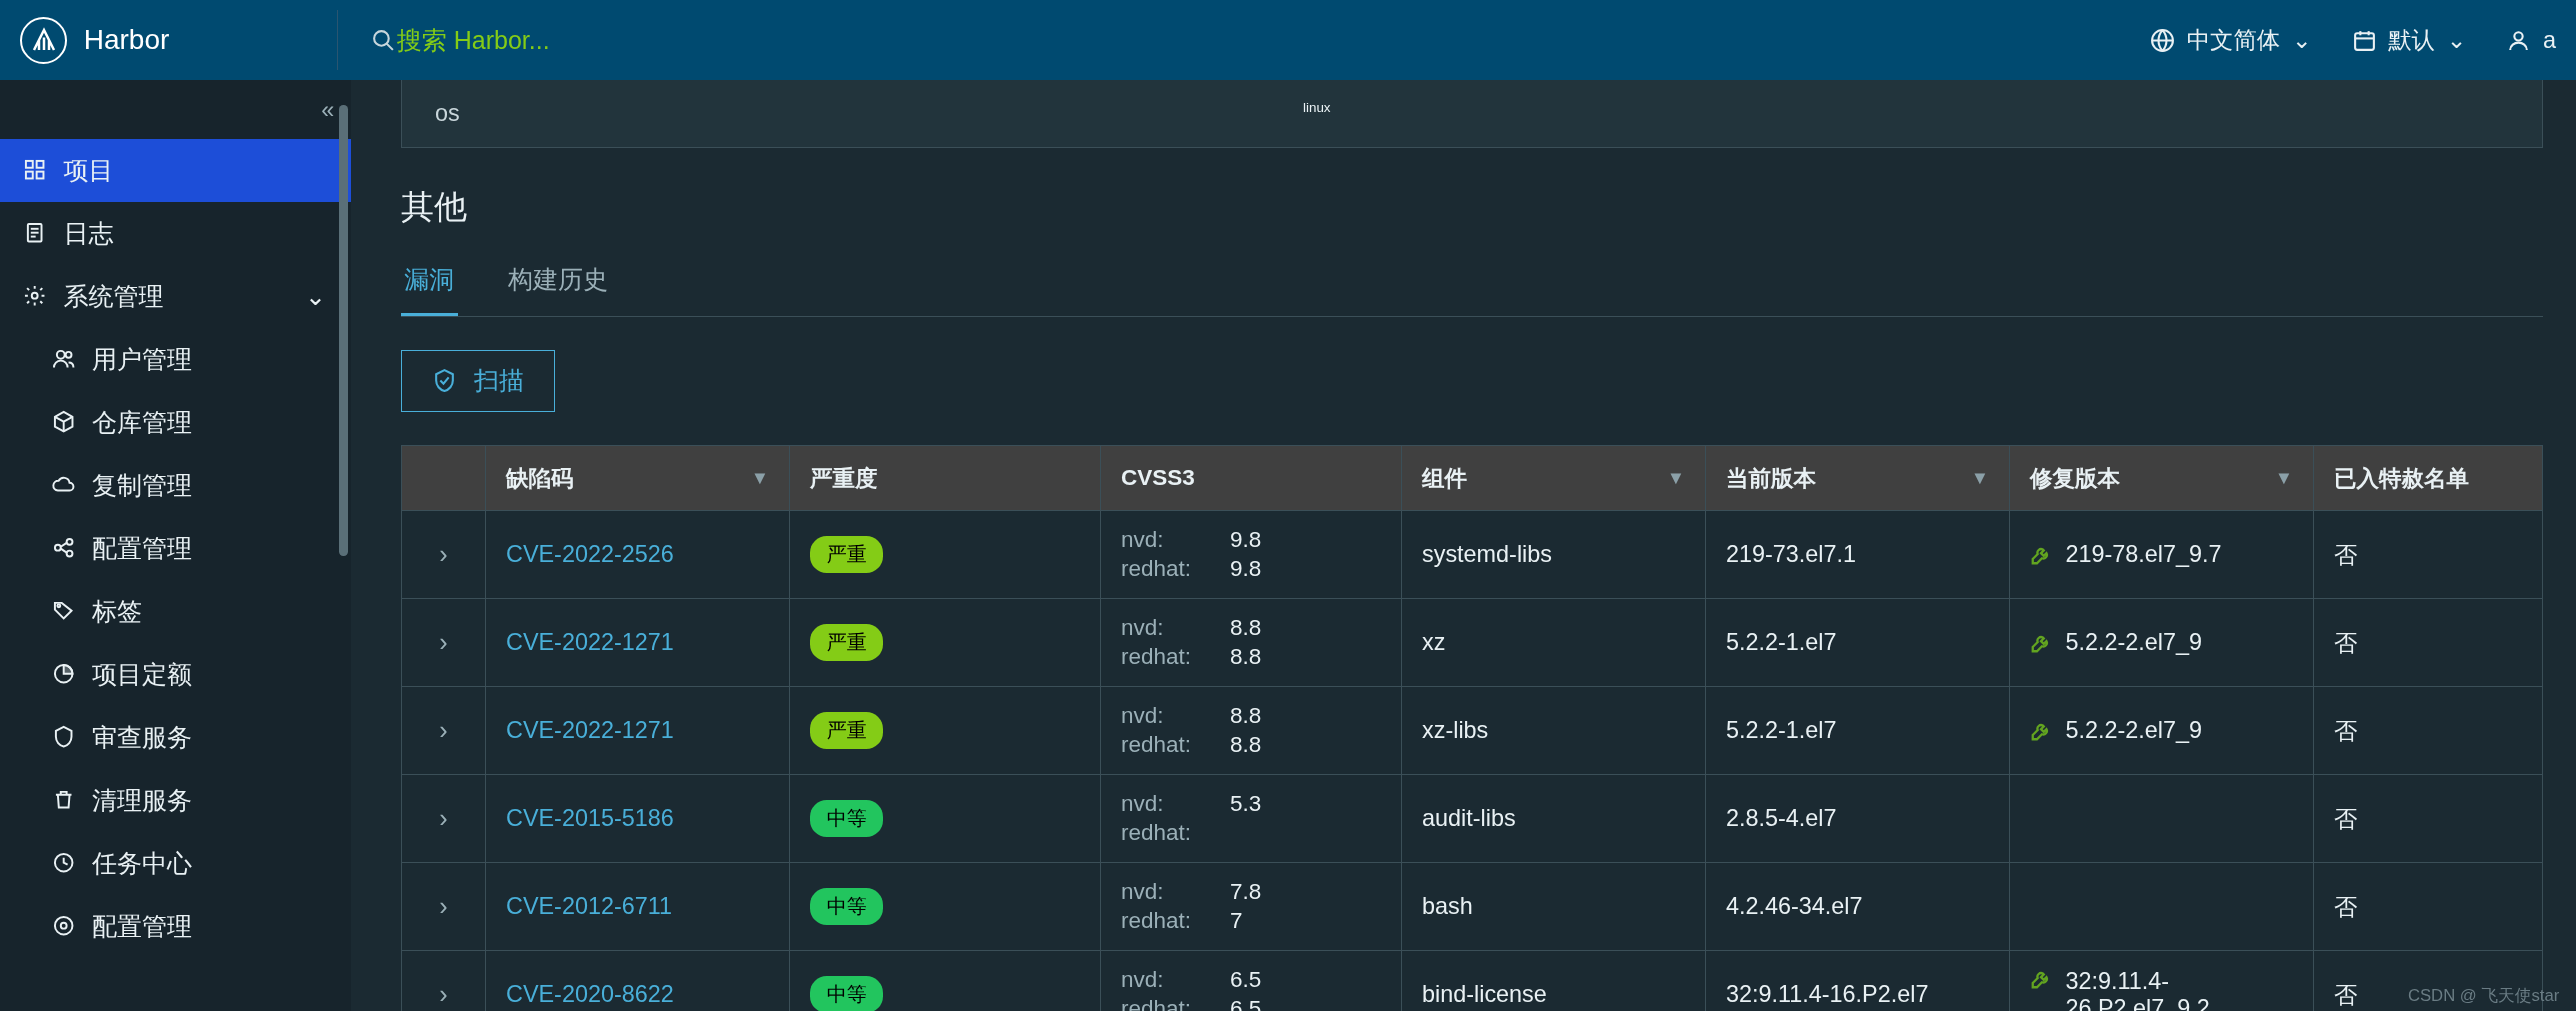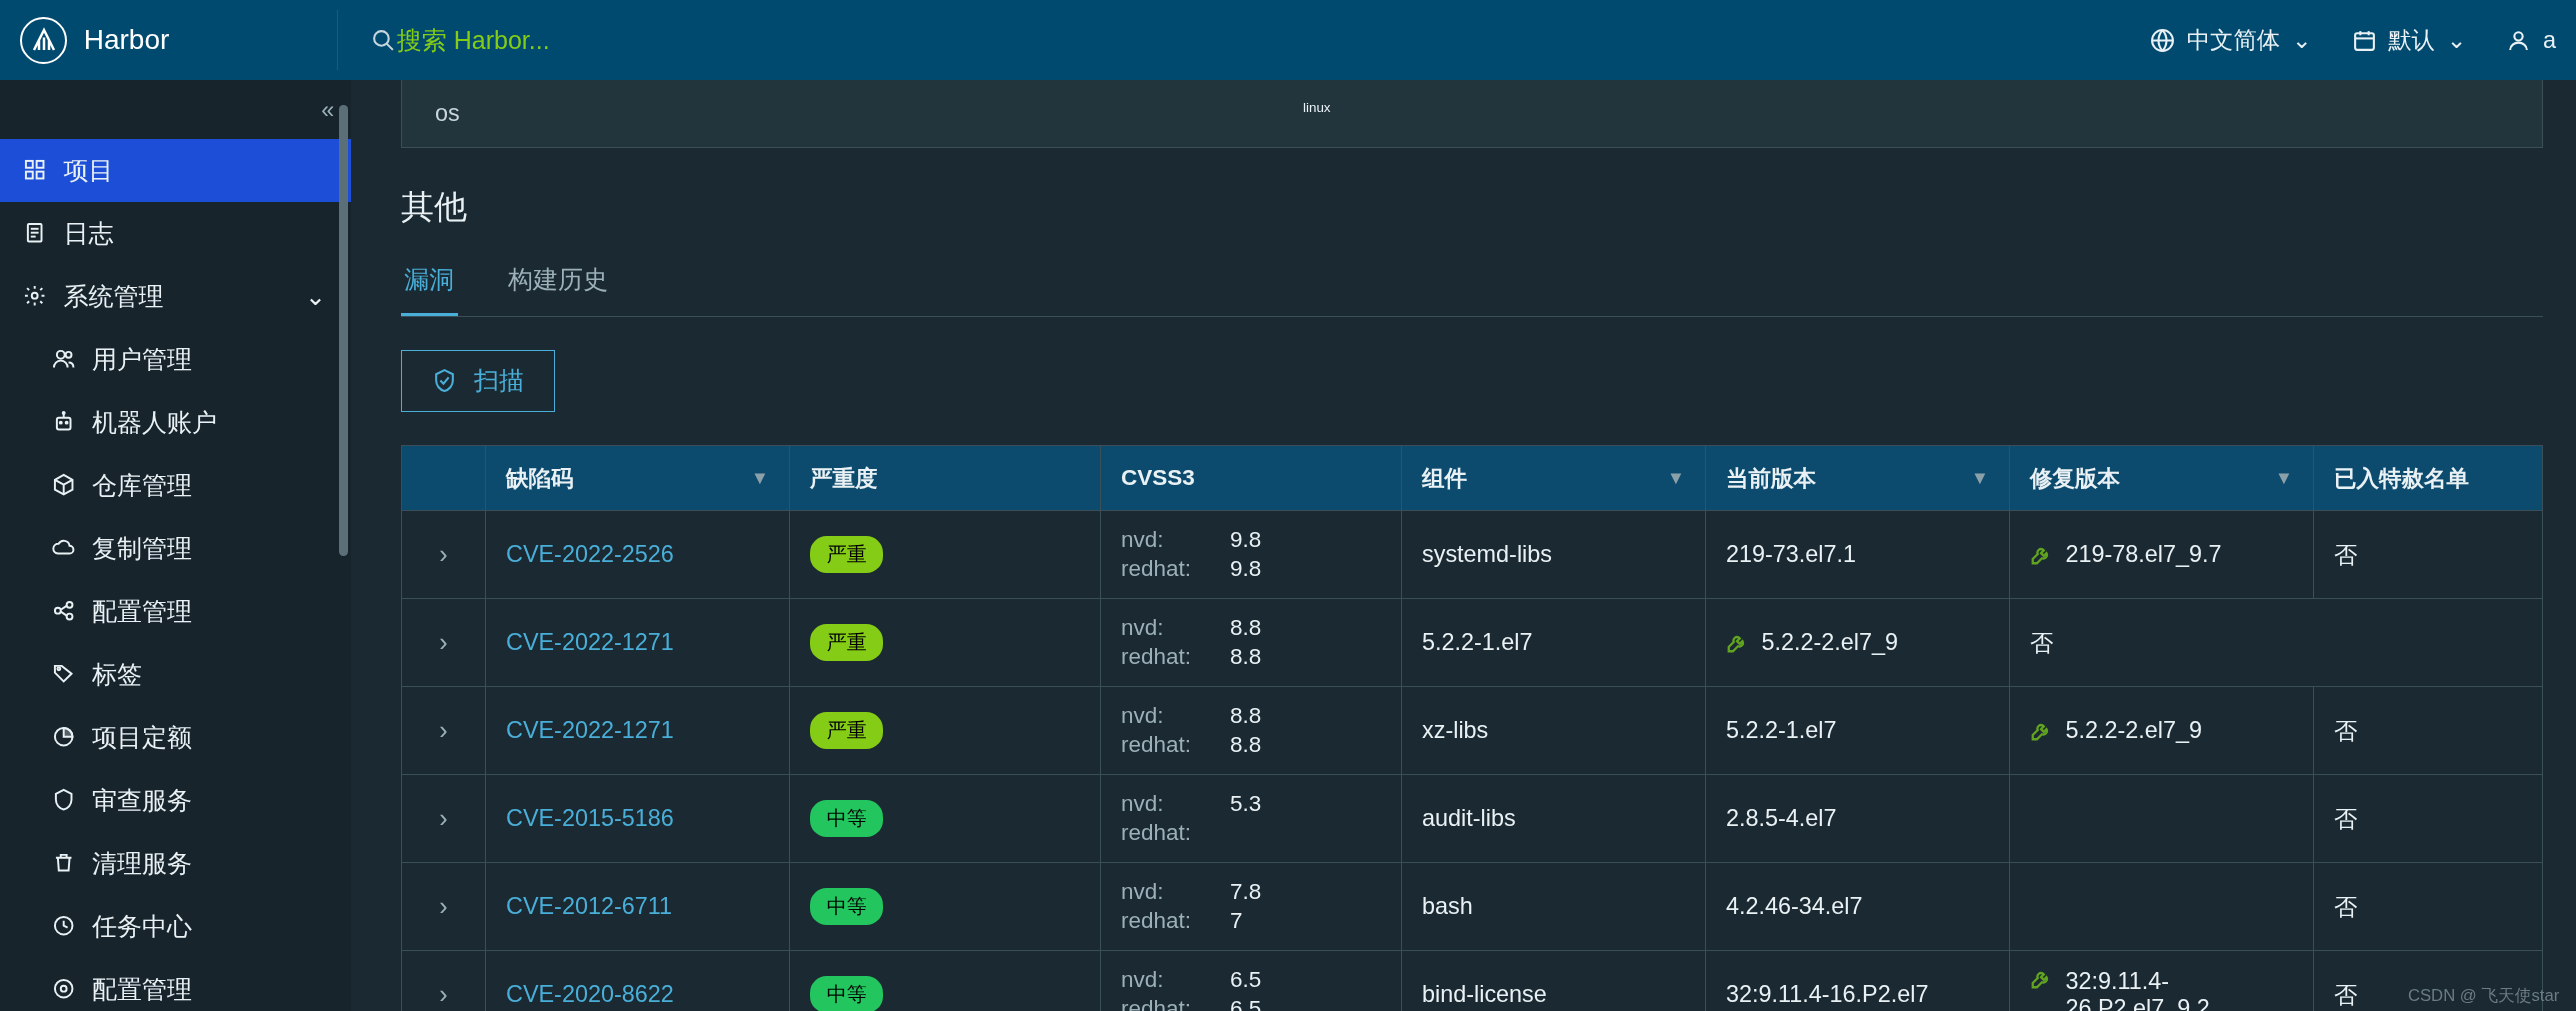--- a/index.html
+++ b/index.html
@@ -30,21 +30,21 @@
 
 .section-title { font-size: 33px; margin: 37px 0 23.4px; color: #e9f1f4; }
 
 .tabs { display: flex; gap: 47px; border-bottom: 0.8px solid #3b4f58; }
 .tab { padding: 10px 3.3px 16.7px; font-size: 25px; color: #9bb0b8; cursor: pointer; }
 .tab.active { color: #49afd9; border-bottom: 3.3px solid #49afd9; }
 
 .scan-btn { margin: 33px 0; border: 0.8px solid #49afd9; color: #49afd9; background: transparent; padding: 13.4px 30px; font-size: 25px; display: inline-flex; align-items: center; gap: 17px; cursor: pointer; }
 
 .table { width: 100%; border: 0.8px solid #3b4f58; }
-.thead { display: flex; background: #0c4a6e; border-bottom: 0.8px solid #3b4f58; min-height: 63px; align-items: stretch; }
+.thead { display: flex; background: #404040; border-bottom: 0.8px solid #3b4f58; min-height: 63px; align-items: stretch; }
 .th { padding: 16.7px 20px; font-size: 22.5px; font-weight: 600; color: #e9f1f4; display: flex; align-items: center; justify-content: space-between; border-left: 0.8px solid #3b4f58; }
 .th:first-child { border-left: none; }
 .filter-icon { color: #8ba0a8; font-size: 18.4px; cursor: pointer; }
 
 .row { display: flex; border-bottom: 0.8px solid #3b4f58; min-height: 87px; align-items: center; }
 .cell { padding: 11.7px 20px; font-size: 23.4px; color: #e9f1f4; border-left: 0.8px solid #3b4f58; min-height: 87px; display: flex; align-items: center; }
 .cell:first-child { border-left: none; }
 .c-exp { width: 83px; justify-content: center; }
 .c-cve { width: 304px; }
 .c-sev { width: 311px; }
@@ -162,32 +162,20 @@
               <path d="M2 21c0-4 3-7 7-7s7 3 7 7"></path>
               <circle cx="17" cy="8" r="3"></circle>
               <path d="M22 21c0-3-2-5-5-5"></path>
             </svg>
           </span>
           <span>用户管理</span>
         </div>
         <div class="sb-item lvl2">
           <span>
             <svg width="23.4" height="23.4" viewBox="0 0 24 24" fill="none" stroke="currentColor" stroke-width="2">
-              <rect x="5" y="8" width="14" height="12" rx="2"></rect>
-              <circle cx="9" cy="13" r="1"></circle>
-              <circle cx="15" cy="13" r="1"></circle>
-              <line x1="12" y1="8" x2="12" y2="4"></line>
-              <circle cx="12" cy="3" r="1"></circle>
-            </svg>
-          </span>
-          <span>机器人账户</span>
-        </div>
-        <div class="sb-item lvl2">
-          <span>
-            <svg width="23.4" height="23.4" viewBox="0 0 24 24" fill="none" stroke="currentColor" stroke-width="2">
               <path d="M12 2l9 5v10l-9 5-9-5V7l9-5z"></path>
               <path d="M3 7l9 5 9-5M12 22V12"></path>
             </svg>
           </span>
           <span>仓库管理</span>
         </div>
         <div class="sb-item lvl2">
           <span>
             <svg width="23.4" height="23.4" viewBox="0 0 24 24" fill="none" stroke="currentColor" stroke-width="2">
               <path d="M18 18a4 4 0 000-8 6 6 0 00-11.2-2A5 5 0 006 18h12z"></path>
@@ -357,20 +345,21 @@
               <span class="badge critical">严重</span>
             </div>
     <div class="cell c-cvss">
               <div class="cvss-grid">
                 <span class="k">nvd:</span>
                 <span>8.8</span>
                 <span class="k">redhat:</span>
                 <span>8.8</span>
               </div>
             </div>
+    <div class="cell c-comp">xz</div>
     <div class="cell c-cur">5.2.2-1.el7</div>
     <div class="cell c-fix">
               <div class="fix-cell ">
                 <span class="wrench">
                   <svg width="22" height="22" viewBox="0 0 24 24" fill="none" stroke="#62a420" stroke-width="2.5">
                     <path d="M14 6a4 4 0 00-5.6 5L3 16.4V21h4.6L13 15.6A4 4 0 0018 10l-3 3-3-3 3-3z"></path>
                   </svg>
                 </span>
                 <span>5.2.2-2.el7_9</span>
               </div>

